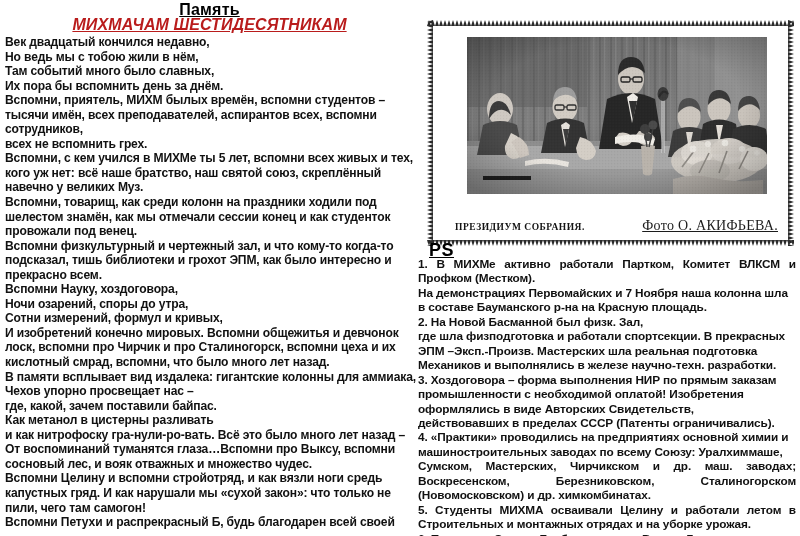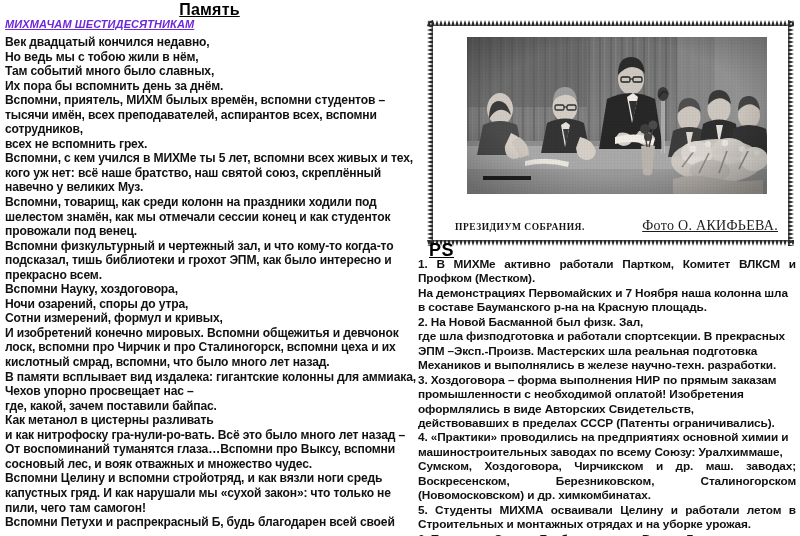--- a/index.html
+++ b/index.html
@@ -33,26 +33,27 @@
   }
   .poem-title {
     text-align: center;
     font-weight: bold;
     font-size: 16px;
     line-height: 15px;
     text-decoration: underline;
     letter-spacing: 0.2px;
   }
   .poem-subtitle {
+    text-align: center;
     font-weight: bold;
     font-style: italic;
-    font-size: 11px;
+    font-size: 16px;
     line-height: 15px;
     text-decoration: underline;
-    color: #6d28d9;
+    color: #b91c1c;
     margin-bottom: 3px;
     letter-spacing: 0.1px;
   }
   .poem-body {
     font-size: 12.1px;
     line-height: 14.55px;
     font-weight: bold;
     color: #111111;
     letter-spacing: -0.15px;
   }
@@ -383,21 +384,21 @@
         <span class="pl">2. На Новой Басманной был физк. Зал,</span>
         <span class="pl">где шла физподготовка и работали спортсекции. В прекрасных</span>
         <span class="pl">ЭПМ –Эксп.-Произв. Мастерских шла реальная  подготовка</span>
         <span class="pl">Механиков и выполнялись в железе научно-техн. разработки.</span>
         <span class="pl">3. Хоздоговора – форма выполнения НИР по прямым заказам</span>
         <span class="pl">промышленности с необходимой оплатой! Изобретения</span>
         <span class="pl">оформлялись в виде Авторских Свидетельств,</span>
         <span class="pl">действовавших в пределах СССР (Патенты ограничивались).</span>
         <span class="pl">4. «Практики» проводились на предприятиях основной химии и</span>
         <span class="pl">машиностроительных заводах по всему Союзу: Уралхиммаше,</span>
-        <span class="pl just">Сумском,   Хоздоговора,  Чирчикском   и   др.   маш.   заводах;</span>
+        <span class="pl just">Сумском,   Мастерских,  Чирчикском   и   др.   маш.   заводах;</span>
         <span class="pl just">Воскресенском,        Березниковском,        Сталиногорском</span>
         <span class="pl">(Новомосковском) и др. химкомбинатах.</span>
         <span class="pl just">5. Студенты МИХМА осваивали Целину и работали летом в</span>
         <span class="pl">Строительных и монтажных отрядах и на уборке урожая.</span>
         <span class="pl">6. Петушки и Остров Б – базы отдыха, Выкса, Лагеря и т.п.</span>
       </div>
     </div>
 
   </div>
 </div>

